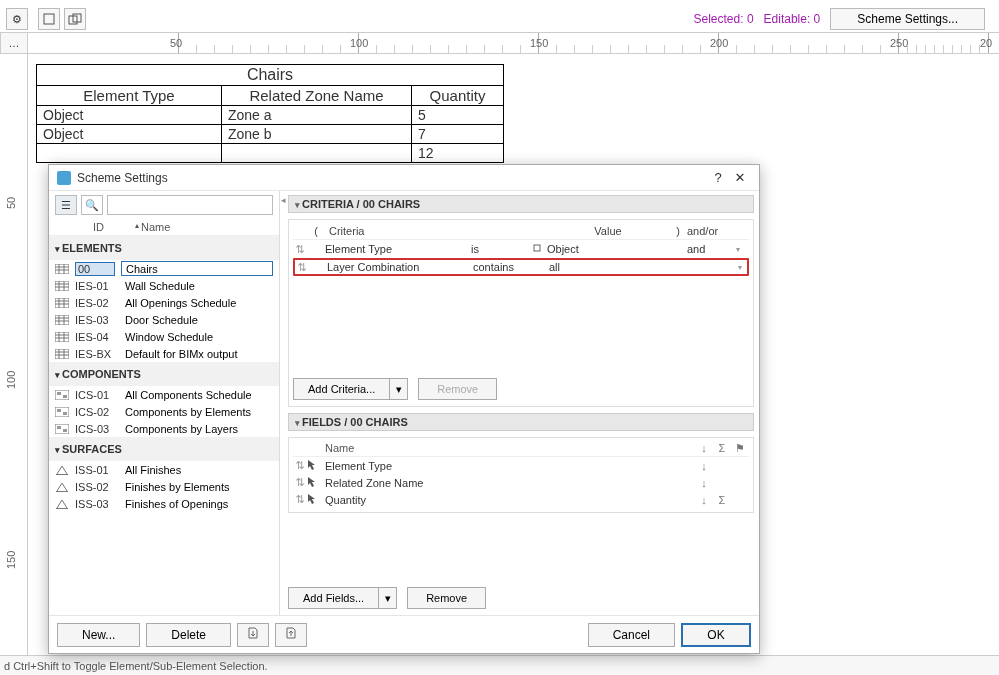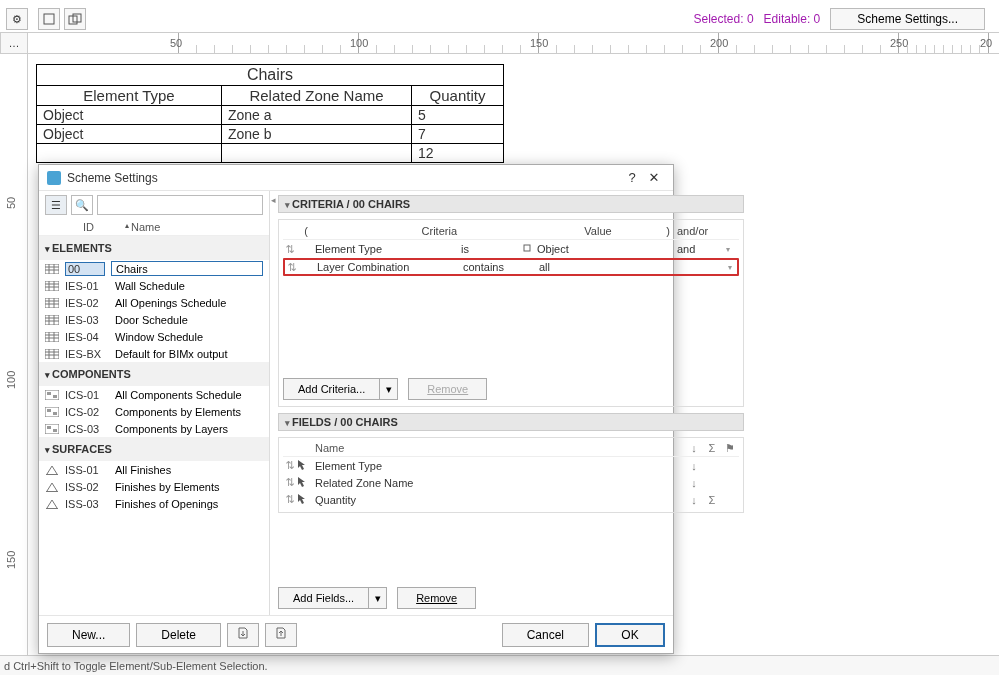--- a/index.html
+++ b/index.html
@@ -18,21 +18,21 @@
 .vruler { position:absolute; top:54px; left:0; width:28px; bottom:20px; border-right:1px solid #ccc; background:#fff; }
 .vruler .vlabel { position:absolute; left:5px; font-size:11px; color:#666; transform:rotate(-90deg); transform-origin:left top;}
 .canvas { position:absolute; top:54px; left:28px; right:0; bottom:20px; background:#fff; }
 .sched-table { position:absolute; top:10px; left:8px; border-collapse:collapse; background:#fff; }
 .sched-table td, .sched-table th { border:1px solid #000; padding:1px 6px; font-size:14px; font-weight:normal; text-align:left; }
 .sched-table .title { text-align:center; font-size:16px; }
 .sched-table .hdr { text-align:center; font-size:15px; }
 .statusbar { position:absolute; bottom:0; left:0; right:0; height:20px; background:#f7f7f7; border-top:1px solid #ccc; font-size:11px; display:flex;align-items:center; padding-left:4px;color:#555;}
 
 
-.dialog { position:absolute; top:164px; left:38px; width:636px; height:490px; background:#fff; border:1px solid #aaa; box-shadow:0 3px 14px rgba(0,0,0,.3);}
+.dialog { position:absolute; top:164px; left:48px; width:712px; height:490px; background:#fff; border:1px solid #aaa; box-shadow:0 3px 14px rgba(0,0,0,.3);}
 .dlg-title { height:26px; display:flex; align-items:center; padding:0 8px; border-bottom:1px solid #e5e5e5; font-size:12px;}
 .dlg-title .ico { width:14px;height:14px;background:#4aa3d4;margin-right:6px;border-radius:2px; }
 .dlg-title .flex { flex:1; }
 .dlg-title .hbtn { width:22px; text-align:center; font-size:13px; cursor:pointer; }
 
 .dlg-body { position:absolute; top:26px; left:0; right:0; bottom:38px; display:flex; }
 .dlg-left { width:242px; border-right:1px solid #ddd; display:flex; flex-direction:column; }
 .left-collapse { position:absolute; left:232px; top:30px; font-size:9px; color:#888;}
 .left-search { display:flex; gap:4px; padding:4px 6px; align-items:center;}
 .left-search .sbtn { width:22px;height:20px;border:1px solid #bbb;background:#e9eef3;display:flex;align-items:center;justify-content:center;font-size:11px; }
@@ -65,21 +65,21 @@
 .cc-val{width:122px;}
 .cc-par2{width:18px;text-align:center;}
 .cc-ao{width:44px;}
 .cc-drag{width:14px;text-align:center;color:#999;cursor:grab;}
 .cc-ico{width:16px;}
 .crit-row2{ border:2px solid #d03030; border-radius:1px; padding:1px 0;}
 .btn-row{ display:flex; gap:10px; padding:2px 0;}
 .split-btn{display:flex;}
 .split-btn button{height:22px;border:1px solid #aaa;background:#f5f5f5;padding:0 14px;font-size:11px;}
 .split-btn .dd{width:18px;padding:0;border-left:none;}
-.flat-btn{height:22px;border:1px solid #aaa;background:#f5f5f5;padding:0 18px;font-size:11px;text-decoration:underline;}
+.flat-btn{height:22px;border:1px solid #aaa;background:#f5f5f5;padding:0 18px;font-size:11px;}
 .flat-btn[disabled]{color:#aaa;}
 .fld-head, .fld-row{display:flex;align-items:center;height:17px;font-size:11px;}
 .fld-head{color:#555;border-bottom:1px solid #eee;}
 .fc-drag{width:14px;text-align:center;color:#999;}
 .fc-ico{width:18px;}
 .fc-name{flex:1;}
 .fc-a{width:18px;text-align:center;color:#777;}
 .crit-box{border:1px solid #ddd; padding:2px 4px 4px 4px;}
 .fld-box{border:1px solid #ddd; padding:2px 4px 4px 4px; flex:0 0 auto;}
 .fld-spacer{flex:1;}
@@ -390,21 +390,21 @@
             </div>
           </div>
       </div>
 
       <div class="dlg-right">
         <div class="sect-hdr">CRITERIA / 00 CHAIRS</div>
         <div class="crit-box">
           <div class="crit-head">
             <span class="cc-drag"></span>
             <span class="cc-par">(</span>
-            <span class="cc-crit cc-h" style="text-align:right">Criteria</span>
+            <span class="cc-crit cc-h" style="text-align:left">Criteria</span>
             <span class="cc-op"></span>
             <span class="cc-ico"></span>
             <span class="cc-val cc-h" style="text-align:center">Value</span>
             <span class="cc-par2">)</span>
             <span class="cc-ao">and/or</span>
           </div>
           <div id="critrows">
               <div class="crit-row">
                 <span class="cc-drag">⇅</span>
                 <span class="cc-par"></span>

